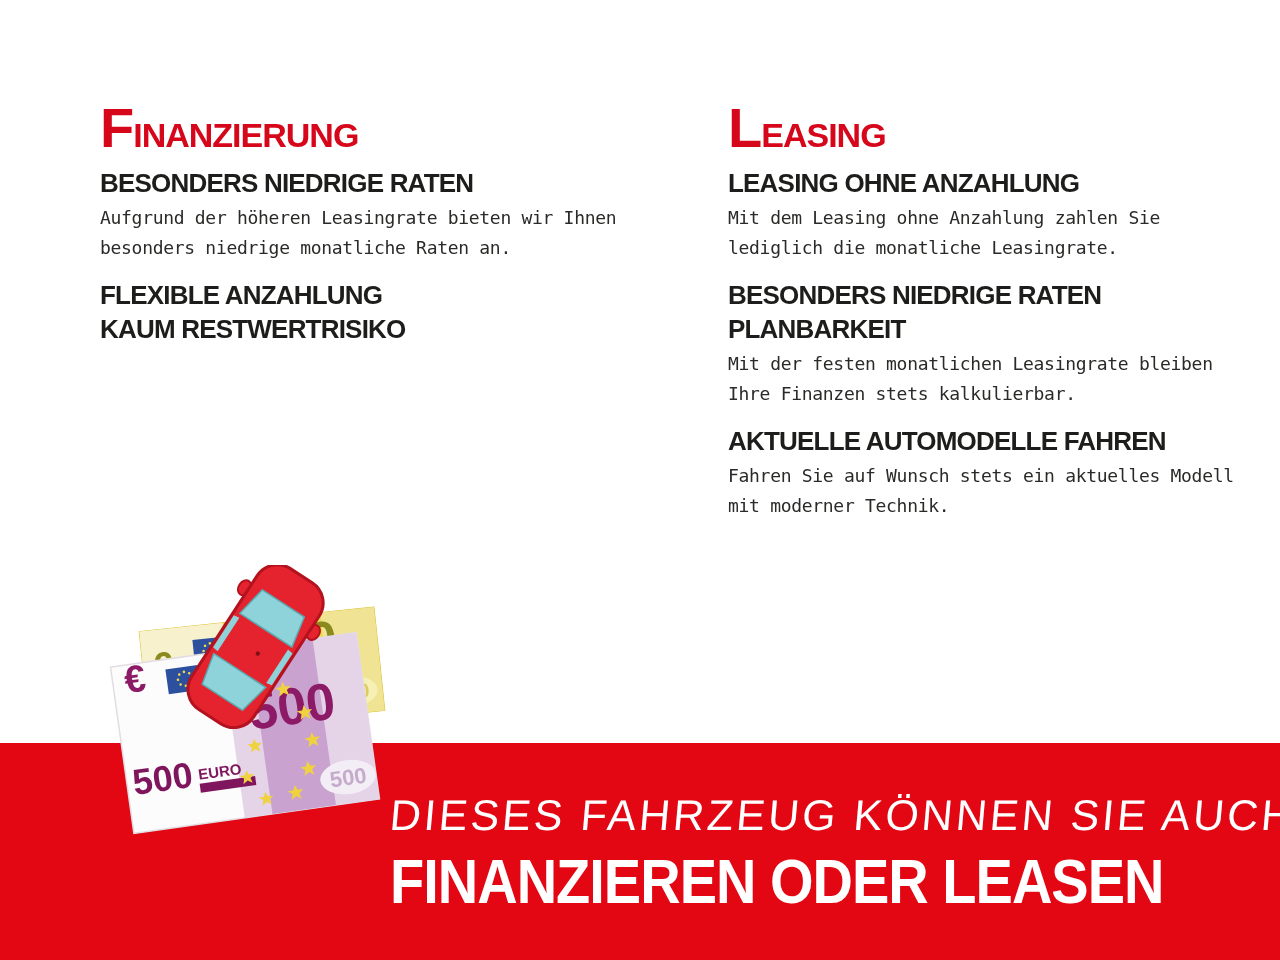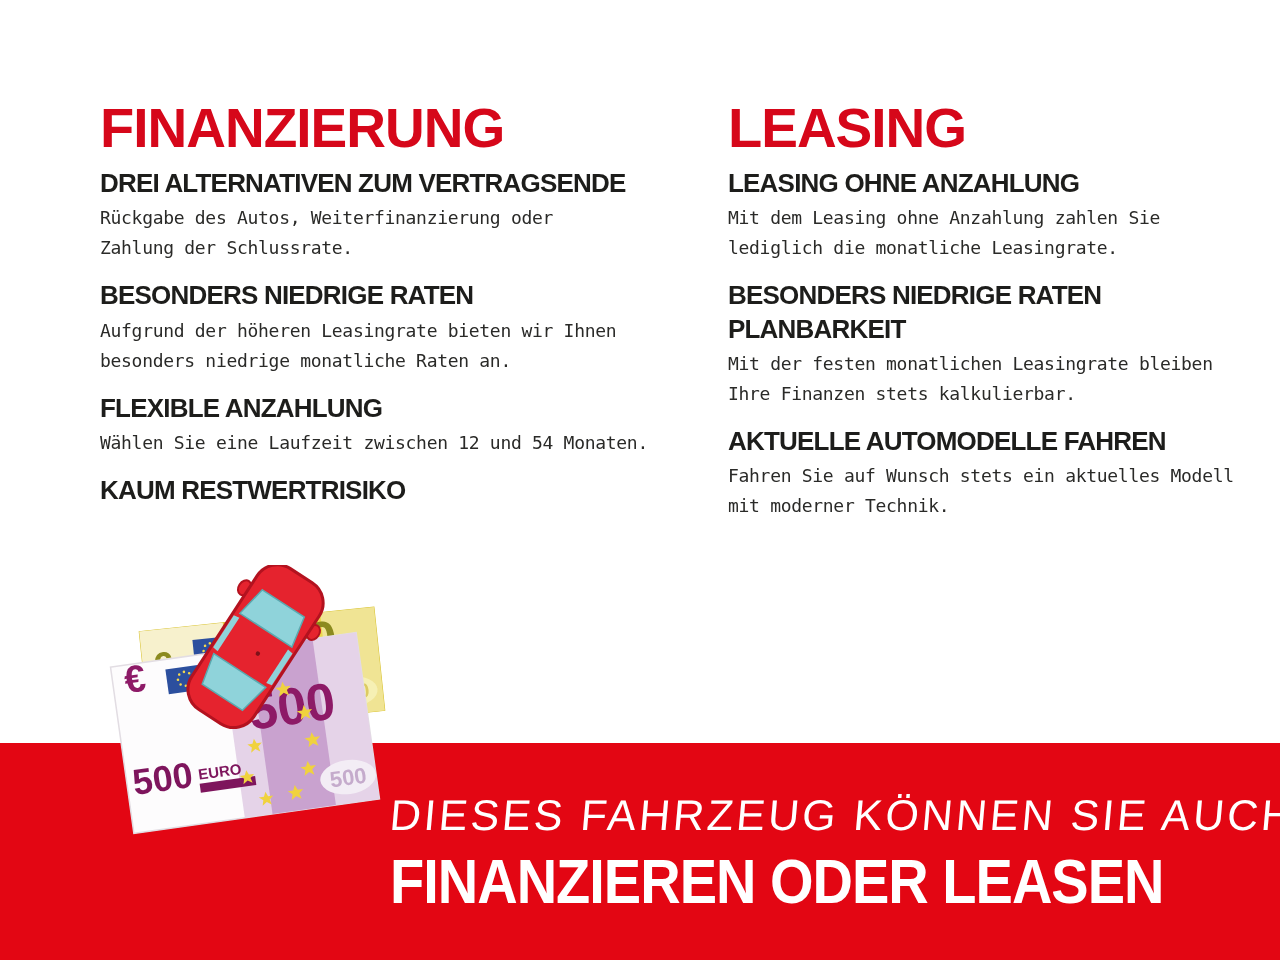--- a/index.html
+++ b/index.html
@@ -13,21 +13,21 @@
   .canvas { position: absolute; inset: 0; }
 
   
   .col { position: absolute; top: 100px; }
   .col-left  { left: 100px; width: 585px; }
   .col-right { left: 728px; width: 580px; }
 
   .col-title {
     font-family: "Liberation Sans", sans-serif;
     font-weight: bold;
-    font-size: 55px;
+    font-size: 34px;
     line-height: 1;
     letter-spacing: -1px;
     color: #d6071a;
     margin-bottom: 14px;
     min-height: 56px;
     display: block;
   }
   .col-title::first-letter { font-size: 56px; }
 
   .sec h2 {
@@ -97,32 +97,26 @@
 </style>
 </head>
 <body>
 
 <div class="canvas">
 
   <section class="col col-left">
     <h1 class="col-title">FINANZIERUNG</h1>
 
     <div class="sec">
-      <h2>DREI ALTERNATIVEN ZUM VERTRAGSENDE</h2>
-      <p>Rückgabe des Autos, Weiterfinanzierung oder
-Zahlung der Schlussrate.</p>
-    </div>
-    <div class="sec">
       <h2>BESONDERS NIEDRIGE RATEN</h2>
       <p>Aufgrund der höheren Leasingrate bieten wir Ihnen
 besonders niedrige monatliche Raten an.</p>
     </div>
     <div class="sec">
       <h2>FLEXIBLE ANZAHLUNG</h2>
-      <p>Wählen Sie eine Laufzeit zwischen 12 und 54 Monaten.</p>
     </div>
     <div class="sec">
       <h2>KAUM RESTWERTRISIKO</h2>
     </div>
   </section>
 
   <section class="col col-right">
     <h1 class="col-title">LEASING</h1>
 
     <div class="sec">

